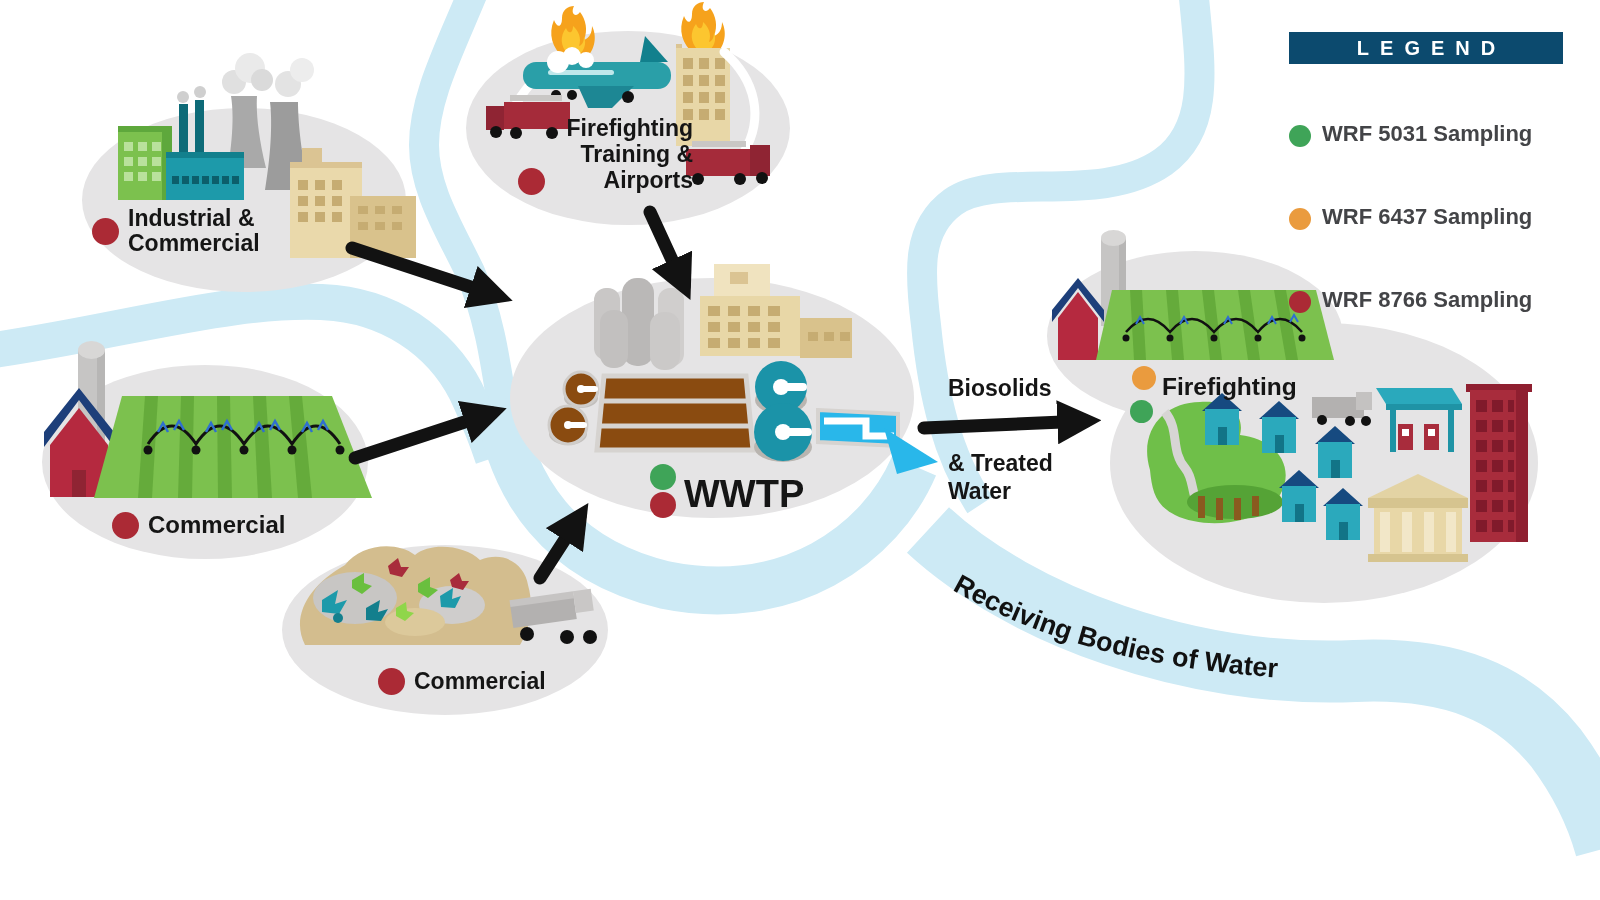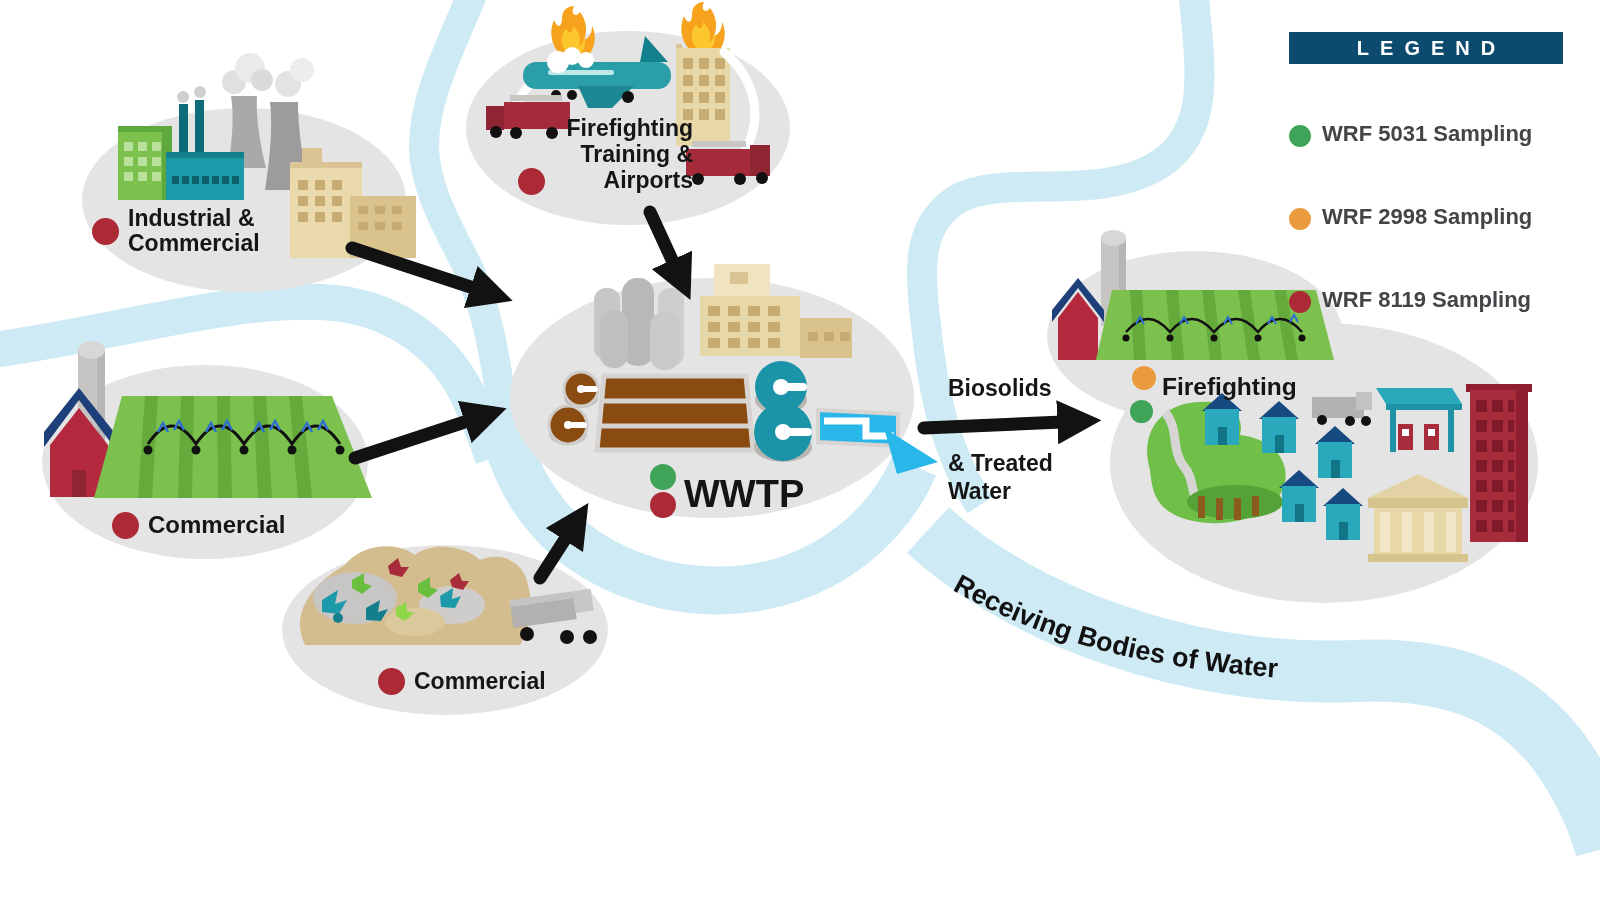--- a/index.html
+++ b/index.html
@@ -432,21 +432,21 @@
 Water</div>
 
 <div class="legend">
   <div class="legend-bar">LEGEND</div>
   <div class="legend-item">
     <span class="dot" style="width:22px;height:22px;background:#3fa458;"></span>
     <span class="txt">WRF 5031 Sampling</span>
   </div>
   <div class="legend-item">
     <span class="dot" style="width:22px;height:22px;background:#ea9b3e;"></span>
-    <span class="txt">WRF 2998 Sampling</span>
+    <span class="txt">WRF 6437 Sampling</span>
   </div>
   <div class="legend-item">
     <span class="dot" style="width:22px;height:22px;background:#ab2a35;"></span>
-    <span class="txt">WRF 8119 Sampling</span>
+    <span class="txt">WRF 8766 Sampling</span>
   </div>
 </div>
 
 </div>
 
 </body></html>

